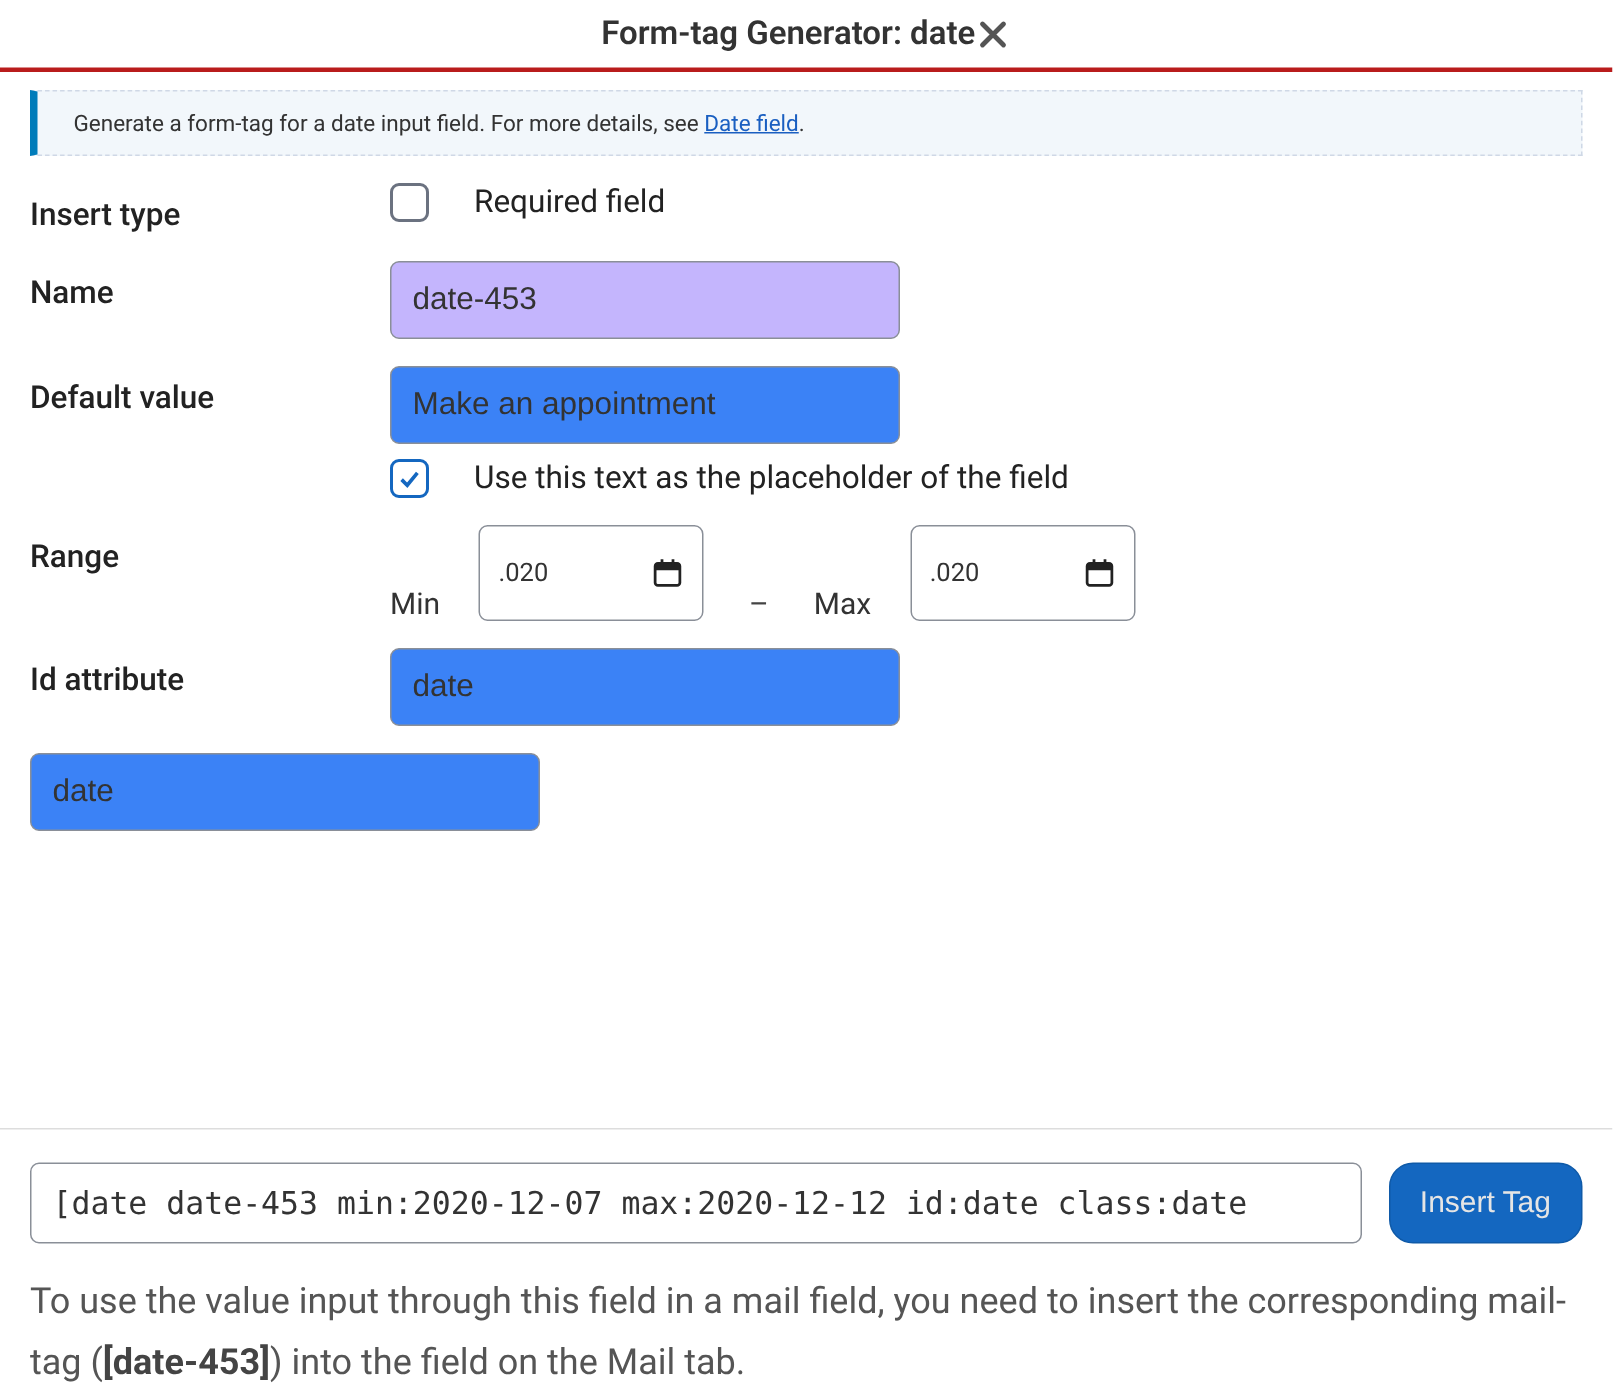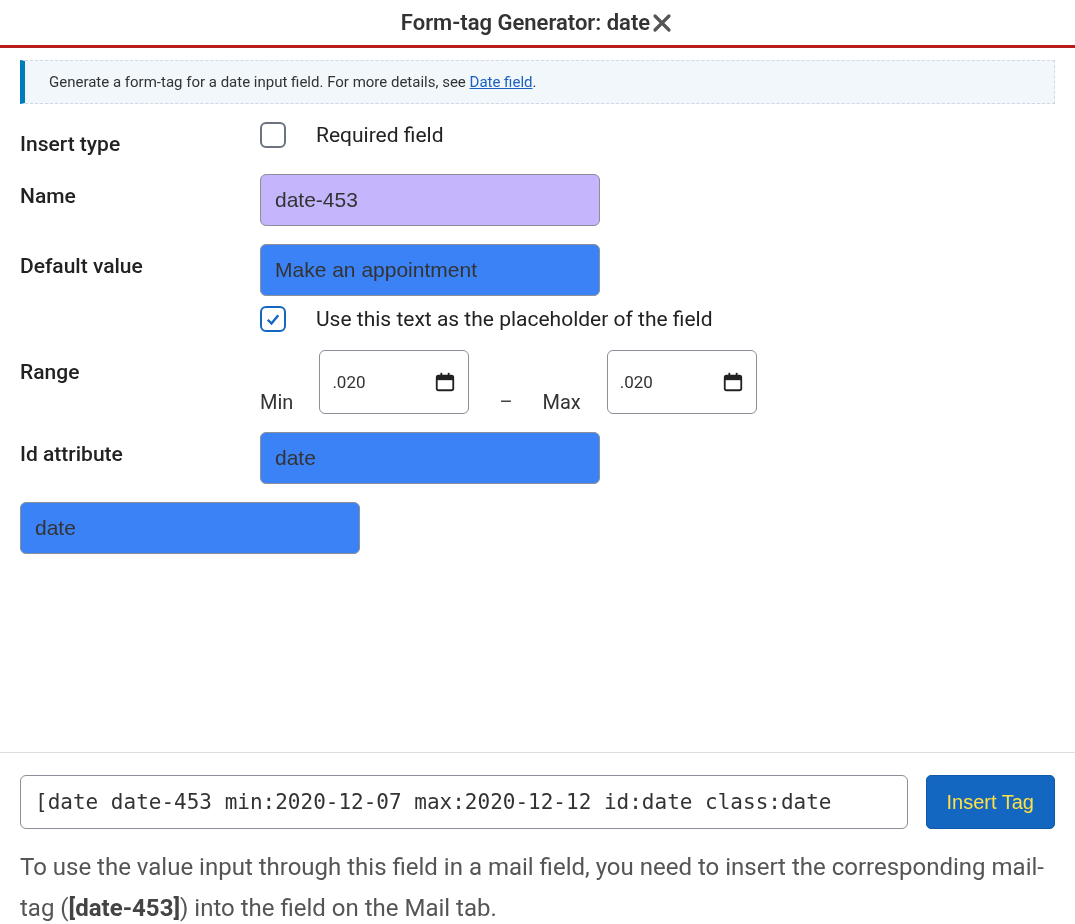--- a/index.html
+++ b/index.html
@@ -155,23 +155,23 @@
     padding: 10px 14px;
     font-family: Consolas, Menlo, Monaco, monospace;
     font-size: 21px;
     color: #333;
     background: #fff;
     overflow: hidden;
     white-space: nowrap;
   }
   .insert-btn {
     background: #1467c0;
-    color: #fde047;
+    color: #e5e5e5;
     border: 1px solid #0f5aa8;
-    border-radius: 5px;
+    border-radius: 16px;
     font-size: 20px;
     padding: 0 20px;
     cursor: pointer;
   }
   .help-text {
     font-size: 24px;
     color: #555;
     line-height: 1.7;
   }
   .help-text b {

